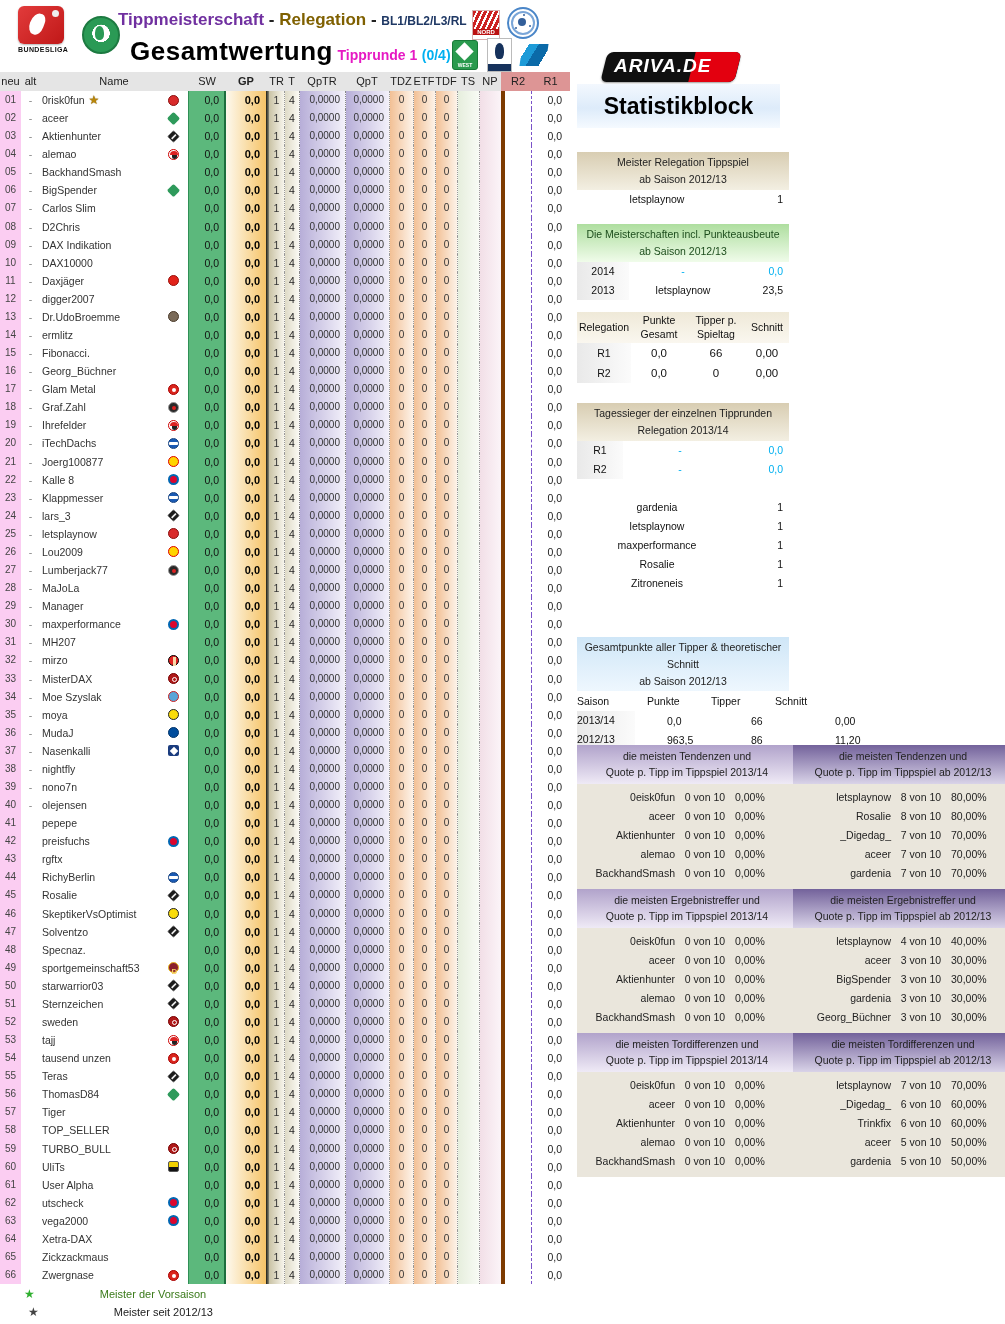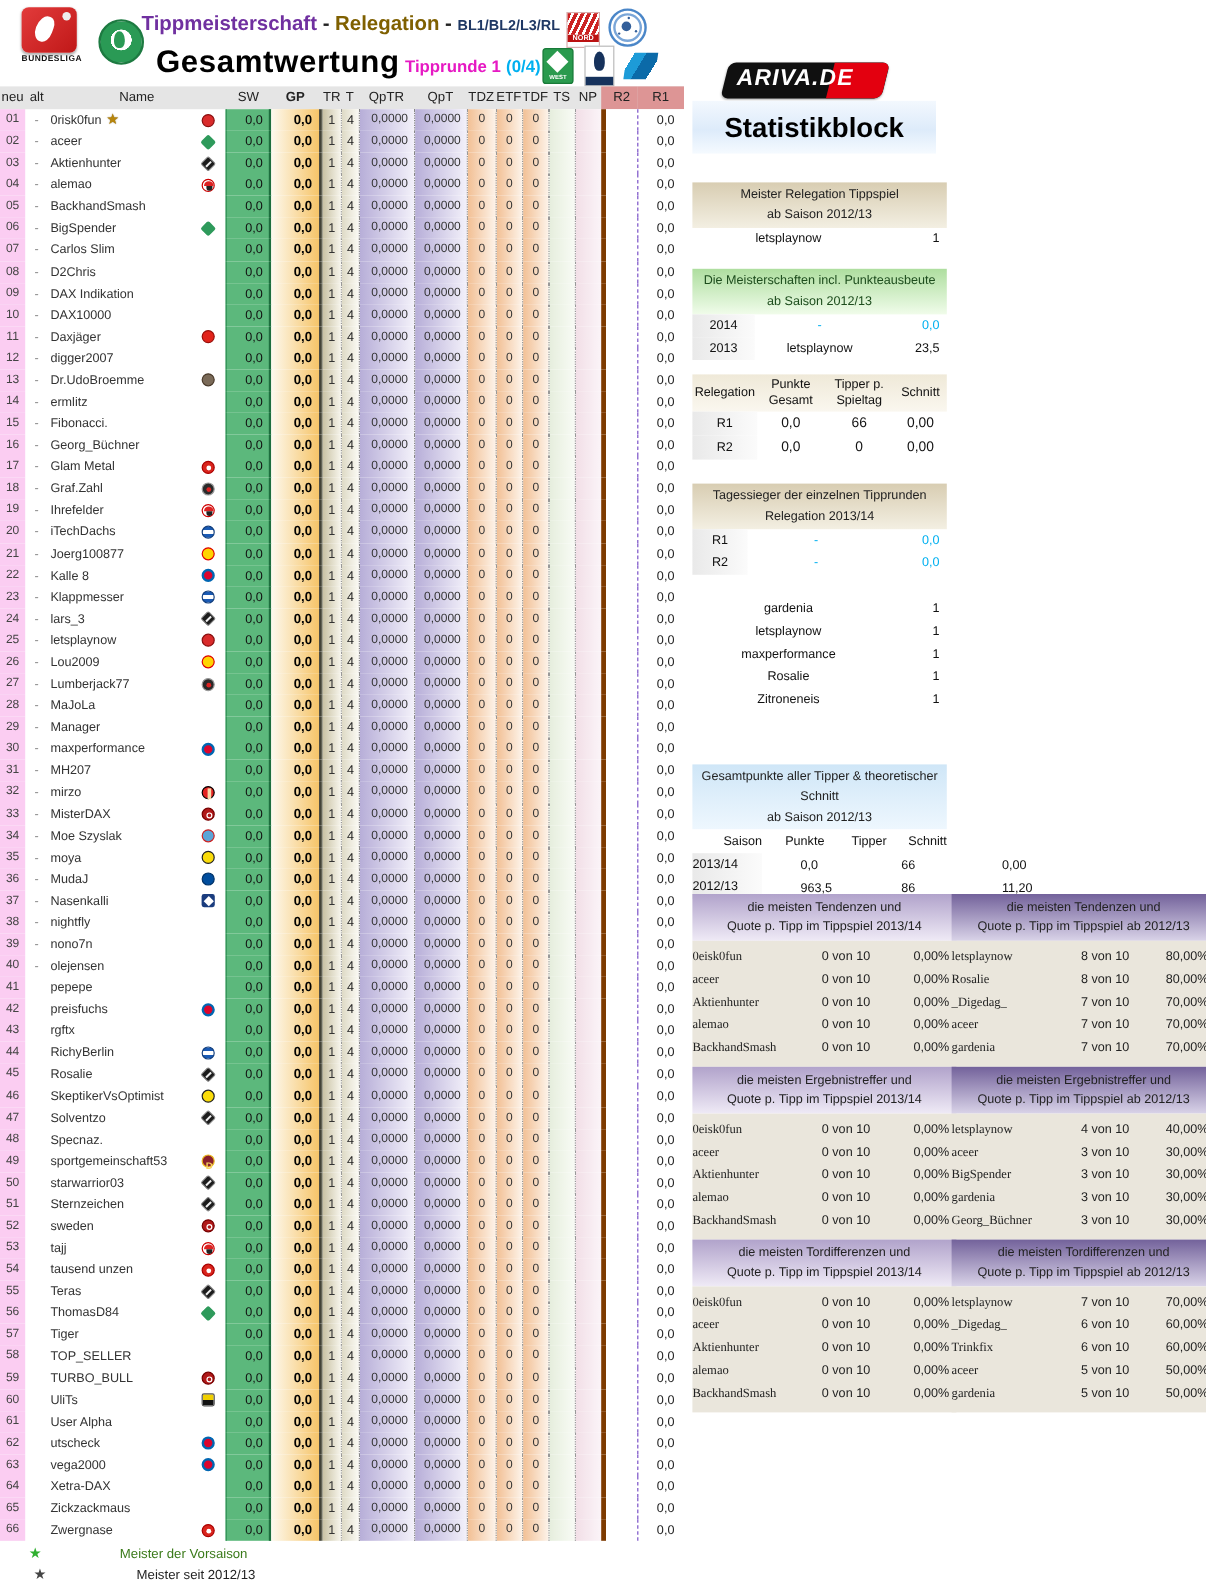--- a/index.html
+++ b/index.html
@@ -109,31 +109,31 @@
   .hd-orange{background:linear-gradient(#ee9f55,#fbe7d2);color:#7a2a08;font-size:11px;}
   .hd-blue{background:linear-gradient(#cfe6f7,#eef7fe);}
   .srow{display:flex;height:19px;align-items:center;}
   .sname{flex:1;text-align:center;}
   .sval{width:46px;text-align:right;padding-right:6px;}
   .ycell{width:52px;background:linear-gradient(90deg,#e9e9e9,#fbfbfb);text-align:center;height:100%;line-height:19px;}
   .cy{color:#00b0f0;}
   .rel-head{display:grid;grid-template-columns:54px 56px 58px 44px;background:linear-gradient(#efe9d8,#faf7ef);padding:2px 0;align-items:center;text-align:center;line-height:1.3;}
   .rel-row{display:grid;grid-template-columns:54px 56px 58px 44px;height:20px;align-items:center;text-align:center;font-size:11.5px;}
   .rel-row .lab{background:linear-gradient(90deg,#e9e9e9,#fbfbfb);height:100%;line-height:20px;font-size:10.5px;}
-  .gp-head{display:grid;grid-template-columns:58px 52px 52px 50px;text-align:right;height:20px;align-items:center;}
+  .gp-head{display:grid;grid-template-columns:58px 52px 52px 50px;text-align:left;height:20px;align-items:center;gap:12px;}
   .gp-row{display:grid;grid-template-columns:58px 52px 52px 50px;height:19px;align-items:center;gap:32px;}
   .gp-row .lab{background:linear-gradient(90deg,#e9e9e9,#fbfbfb);height:100%;line-height:19px;}
   .qbox{position:absolute;width:220px;font-size:10.5px;color:#222;}
   .qhead{padding:3px 0;text-align:center;line-height:1.55;background:linear-gradient(#b1a3cb,#efeaf6);}
   .qhead.dark{background:linear-gradient(#73629b,#d9d3e8);}
   .qbody{background:#eae6dc;padding:4px 0 6px;}
   .qrow{display:flex;height:19px;align-items:center;}
-  .qname{width:98px;text-align:left;font-family:Liberation Serif, serif;}
+  .qname{width:98px;text-align:right;}
   .qvon{width:60px;text-align:center;}
-  .qpct{flex:1;text-align:right;padding-right:6px;}
+  .qpct{flex:1;padding-right:6px;}
 </style>
 </head>
 <body>
 
 <div id="stage">
 
   <div id="mh">
     <div class="bl-logo">
       <div class="bl-red"></div>
       <div class="bl-txt">BUNDESLIGA</div>

